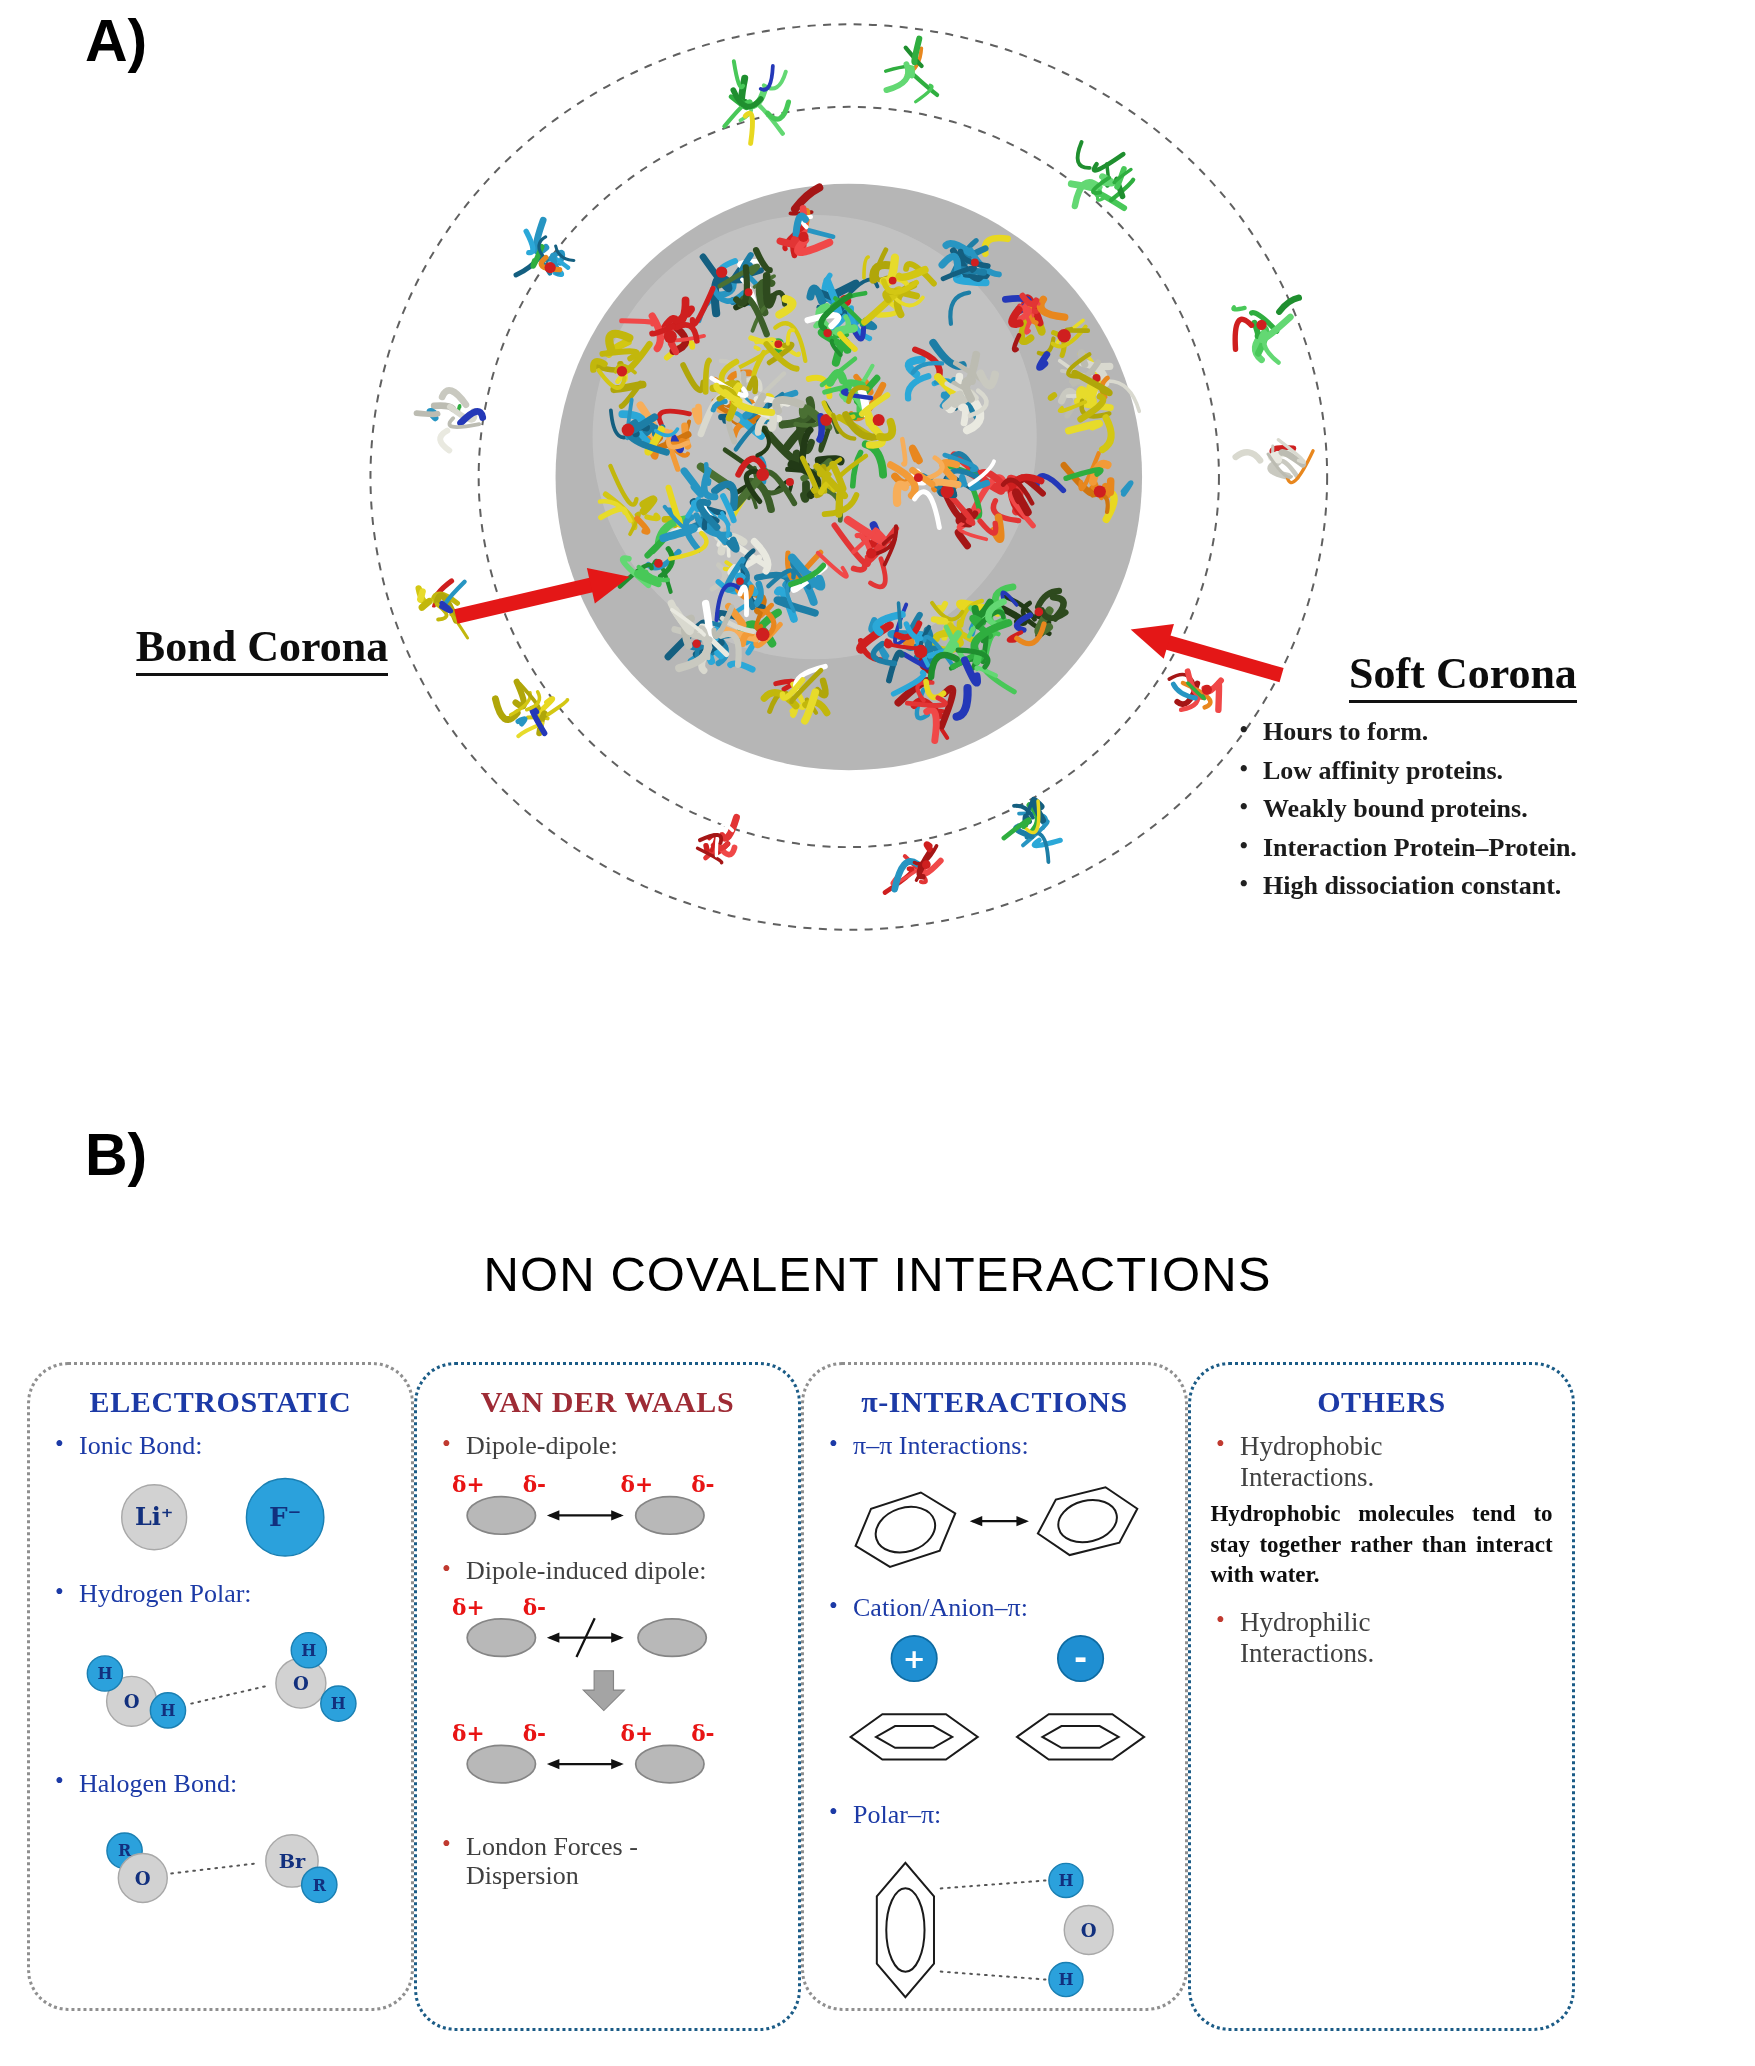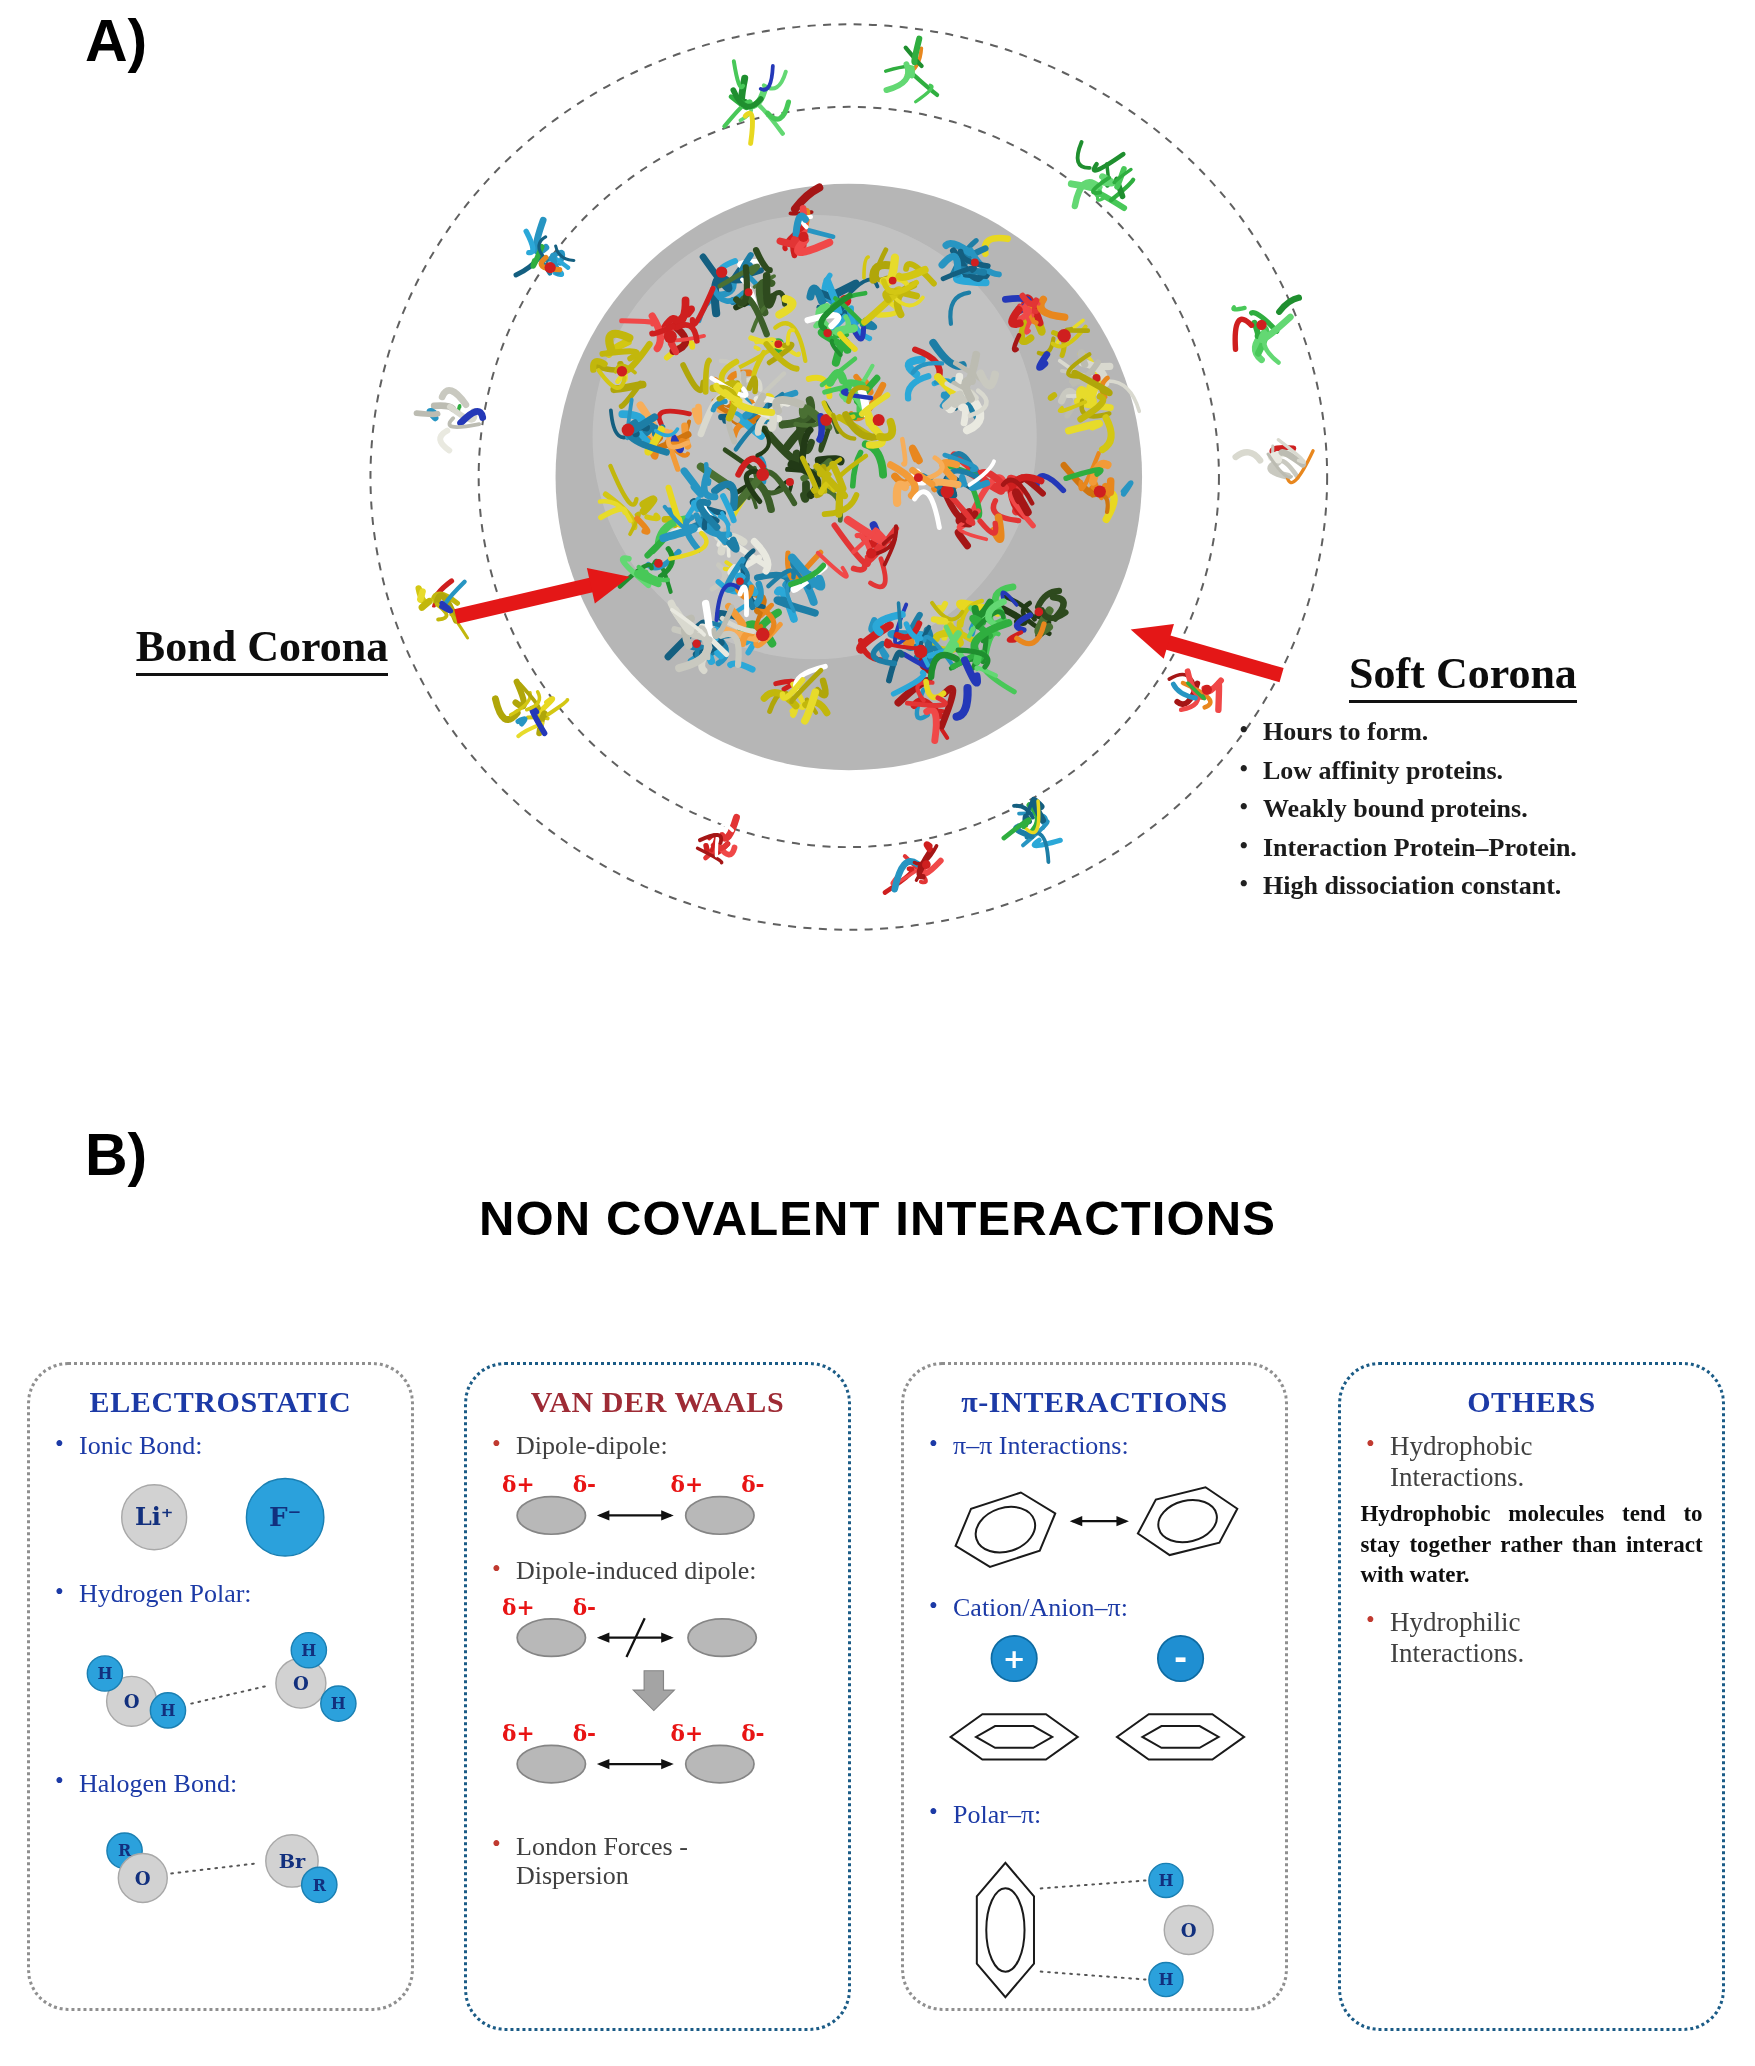--- a/index.html
+++ b/index.html
@@ -17,24 +17,24 @@
   .corona-title{font-size:44px;font-weight:bold;text-align:center;color:#0d0d0d}
   .corona-title span{border-bottom:3.4px solid #111;padding-bottom:2.3px}
   .corona-list{list-style:none;margin-top:17px;font-size:26px;font-weight:bold;line-height:1.22;color:#1b1b1b}
   .corona-list li{position:relative;padding-left:30px;margin-bottom:6.8px}
   .corona-list li::before{content:"\2022";position:absolute;left:6.8px;top:0px;font-size:23px;color:#222}
   .hard{left:50px;top:621px;width:424px}
   .hard .corona-list{width:376px}
   .soft{left:1224px;top:648px;width:478px}
   .soft .corona-list{width:353px;margin-left:9px}
 
-  .b-title{position:absolute;top:1190px;left:0;width:100%;text-align:center;
-           font-family:"Liberation Sans",sans-serif;font-weight:bold;font-size:49px;letter-spacing:1.1px;color:#000}
-
-  .boxes{position:absolute;left:27px;top:1362px;display:flex;gap:50px;align-items:flex-start}
+  .b-title{position:absolute;top:1246px;left:0;width:100%;text-align:center;
+           font-family:"Liberation Sans",sans-serif;font-weight:normal;font-size:49px;letter-spacing:1.1px;color:#000}
+
+  .boxes{position:absolute;left:27px;top:1362px;display:flex;align-items:flex-start}
   .box{width:387px;border-radius:41px;padding:13.7px 16px;background:#fff}
   .gray-border{border:3.4px dotted #8f8f8f;height:649px}
   .blue-border{border:3.4px dotted #1a5b86;height:669px}
   .box-title{text-align:center;font-weight:bold;font-size:30px;letter-spacing:0.6px;margin:6.8px 0 11.4px}
   .navy{color:#1c3aa6}
   .maroon{color:#9e2b35}
 
   .item{position:relative;padding-left:33px;font-weight:normal;font-size:26px;line-height:1.14;margin:11.4px 0 6.8px}
   .item::before{content:"\2022";position:absolute;left:9px;top:-1.1px;font-size:25px}
   .box-electro .item,.box-pi .item{color:#1c3aa6}

